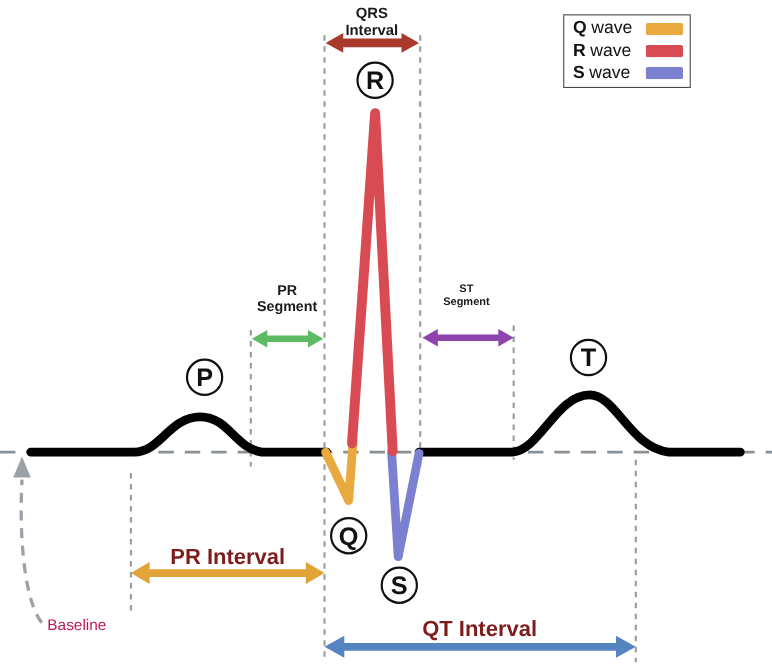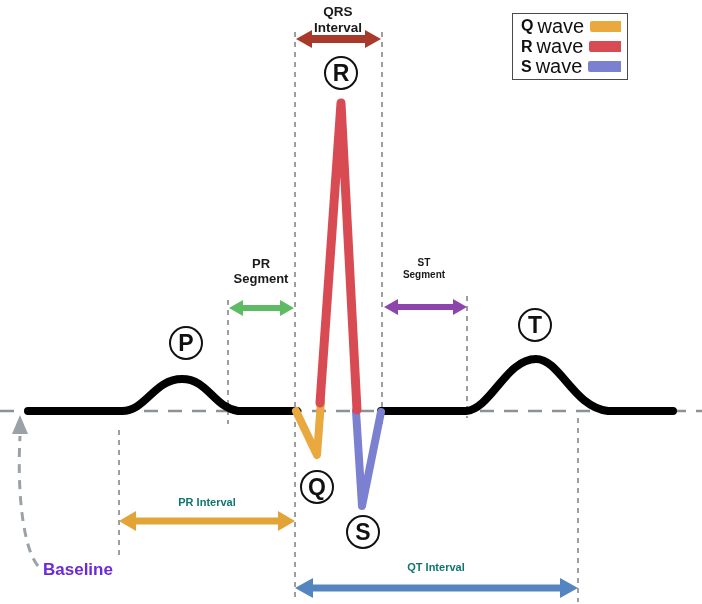--- a/index.html
+++ b/index.html
@@ -3,33 +3,33 @@
 <meta charset="utf-8">
 <style>
   html,body{margin:0;padding:0;background:#ffffff;}
   body{font-family:"Liberation Sans", sans-serif;}
   #stage{position:relative;width:702px;height:604px;background:#ffffff;overflow:hidden;}
   #diagram-svg{position:absolute;left:0;top:0;}
 
   .two-line-label{position:absolute;transform:translateX(-50%);text-align:center;
     font-weight:bold;font-size:13.5px;line-height:1.15;color:#1a1a1a;white-space:nowrap;}
   .interval-label{position:absolute;transform:translateX(-50%);text-align:center;
-    font-weight:bold;font-size:11px;color:#0f766e;white-space:nowrap;}
-  .baseline-label{position:absolute;font-weight:bold;font-size:17px;color:#6d28d9;}
+    font-weight:bold;font-size:20px;color:#7f1d1d;white-space:nowrap;}
+  .baseline-label{position:absolute;font-weight:normal;font-size:14px;color:#be185d;}
 
   .wave-circle{position:absolute;width:34px;height:34px;border:2.5px solid #111;
     border-radius:50%;background:#fff;display:flex;align-items:center;justify-content:center;
     font-weight:bold;font-size:23px;color:#111;box-sizing:border-box;}
 
   .legend{position:absolute;left:512px;top:13px;width:116px;height:67px;
     border:1.5px solid #4a4a4a;background:#fff;box-sizing:border-box;
     display:flex;flex-direction:column;justify-content:space-evenly;padding:2px 6px 2px 8px;}
   .legend-row{display:flex;align-items:center;height:20px;}
   .legend-letter{font-weight:bold;font-size:16px;color:#111;}
-  .legend-text{font-size:20px;color:#111;margin-left:4px;margin-right:6px;}
+  .legend-text{font-size:16px;color:#111;margin-left:4px;margin-right:6px;}
   .legend-swatch{margin-left:auto;display:block;}
 </style>
 </head>
 <body>
 
 <div id="stage">
 
   <svg id="diagram-svg" width="702" height="604" viewBox="0 0 702 604">
 
     <line x1="0" y1="411" x2="702" y2="411" stroke-width="2.5" stroke-dasharray="14 10" stroke="#8A9298"></line>

